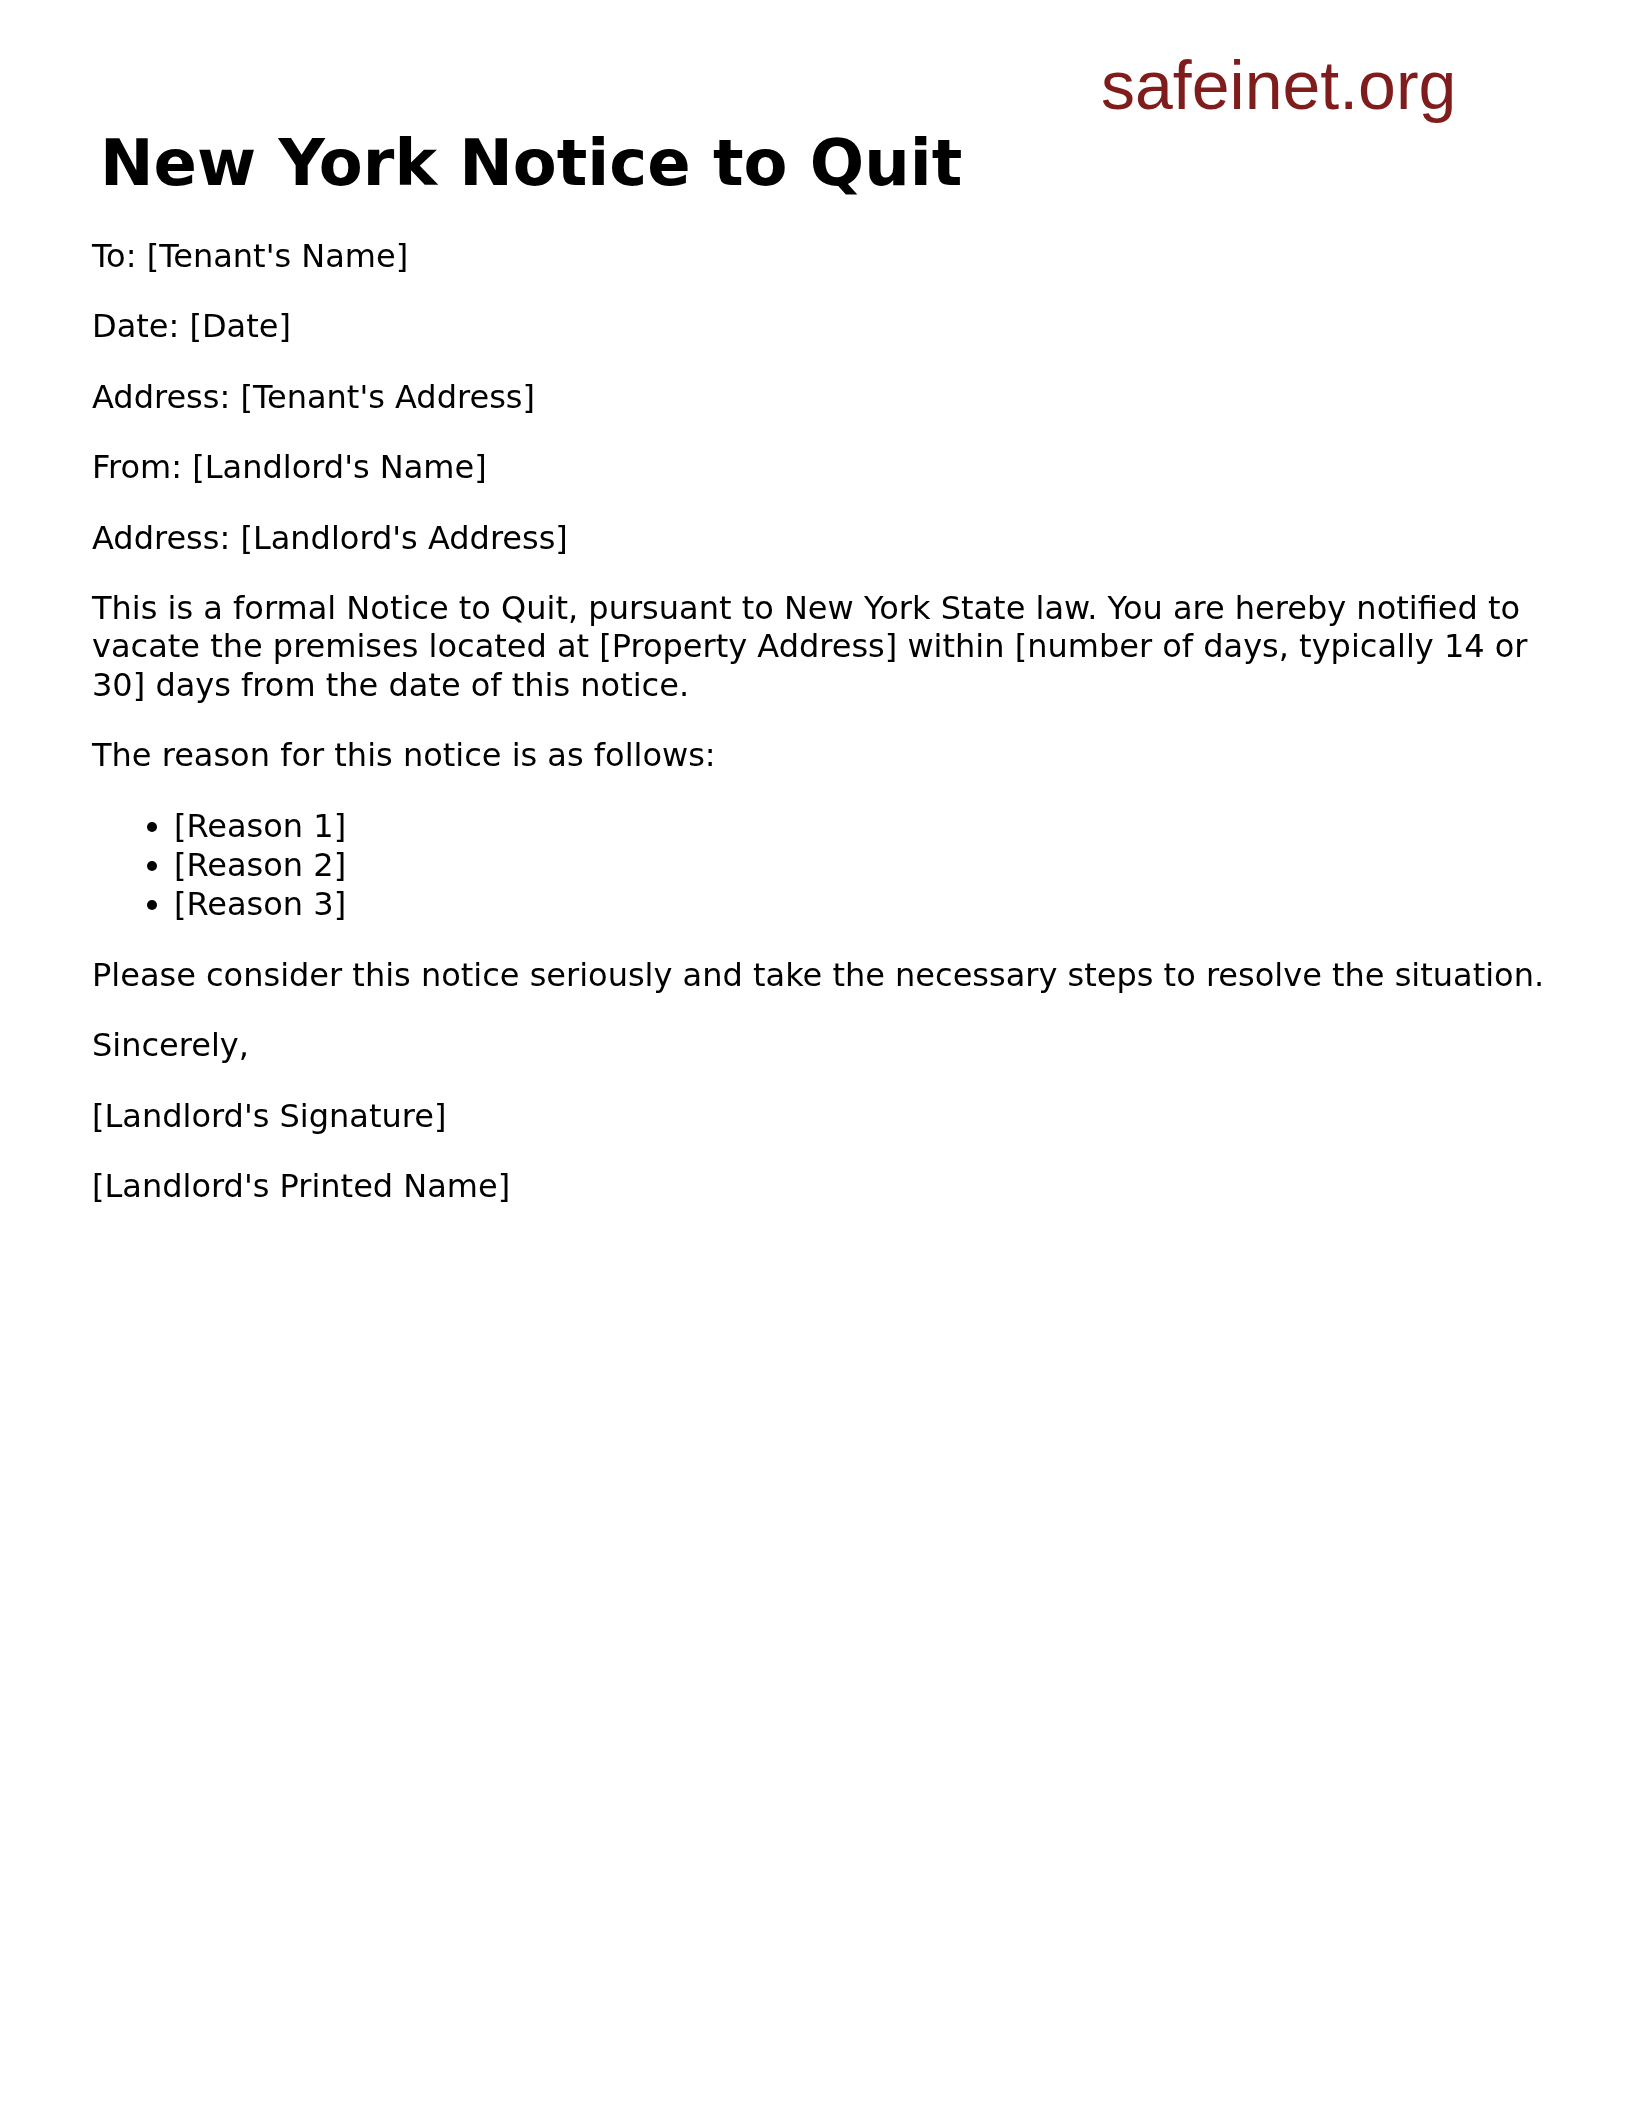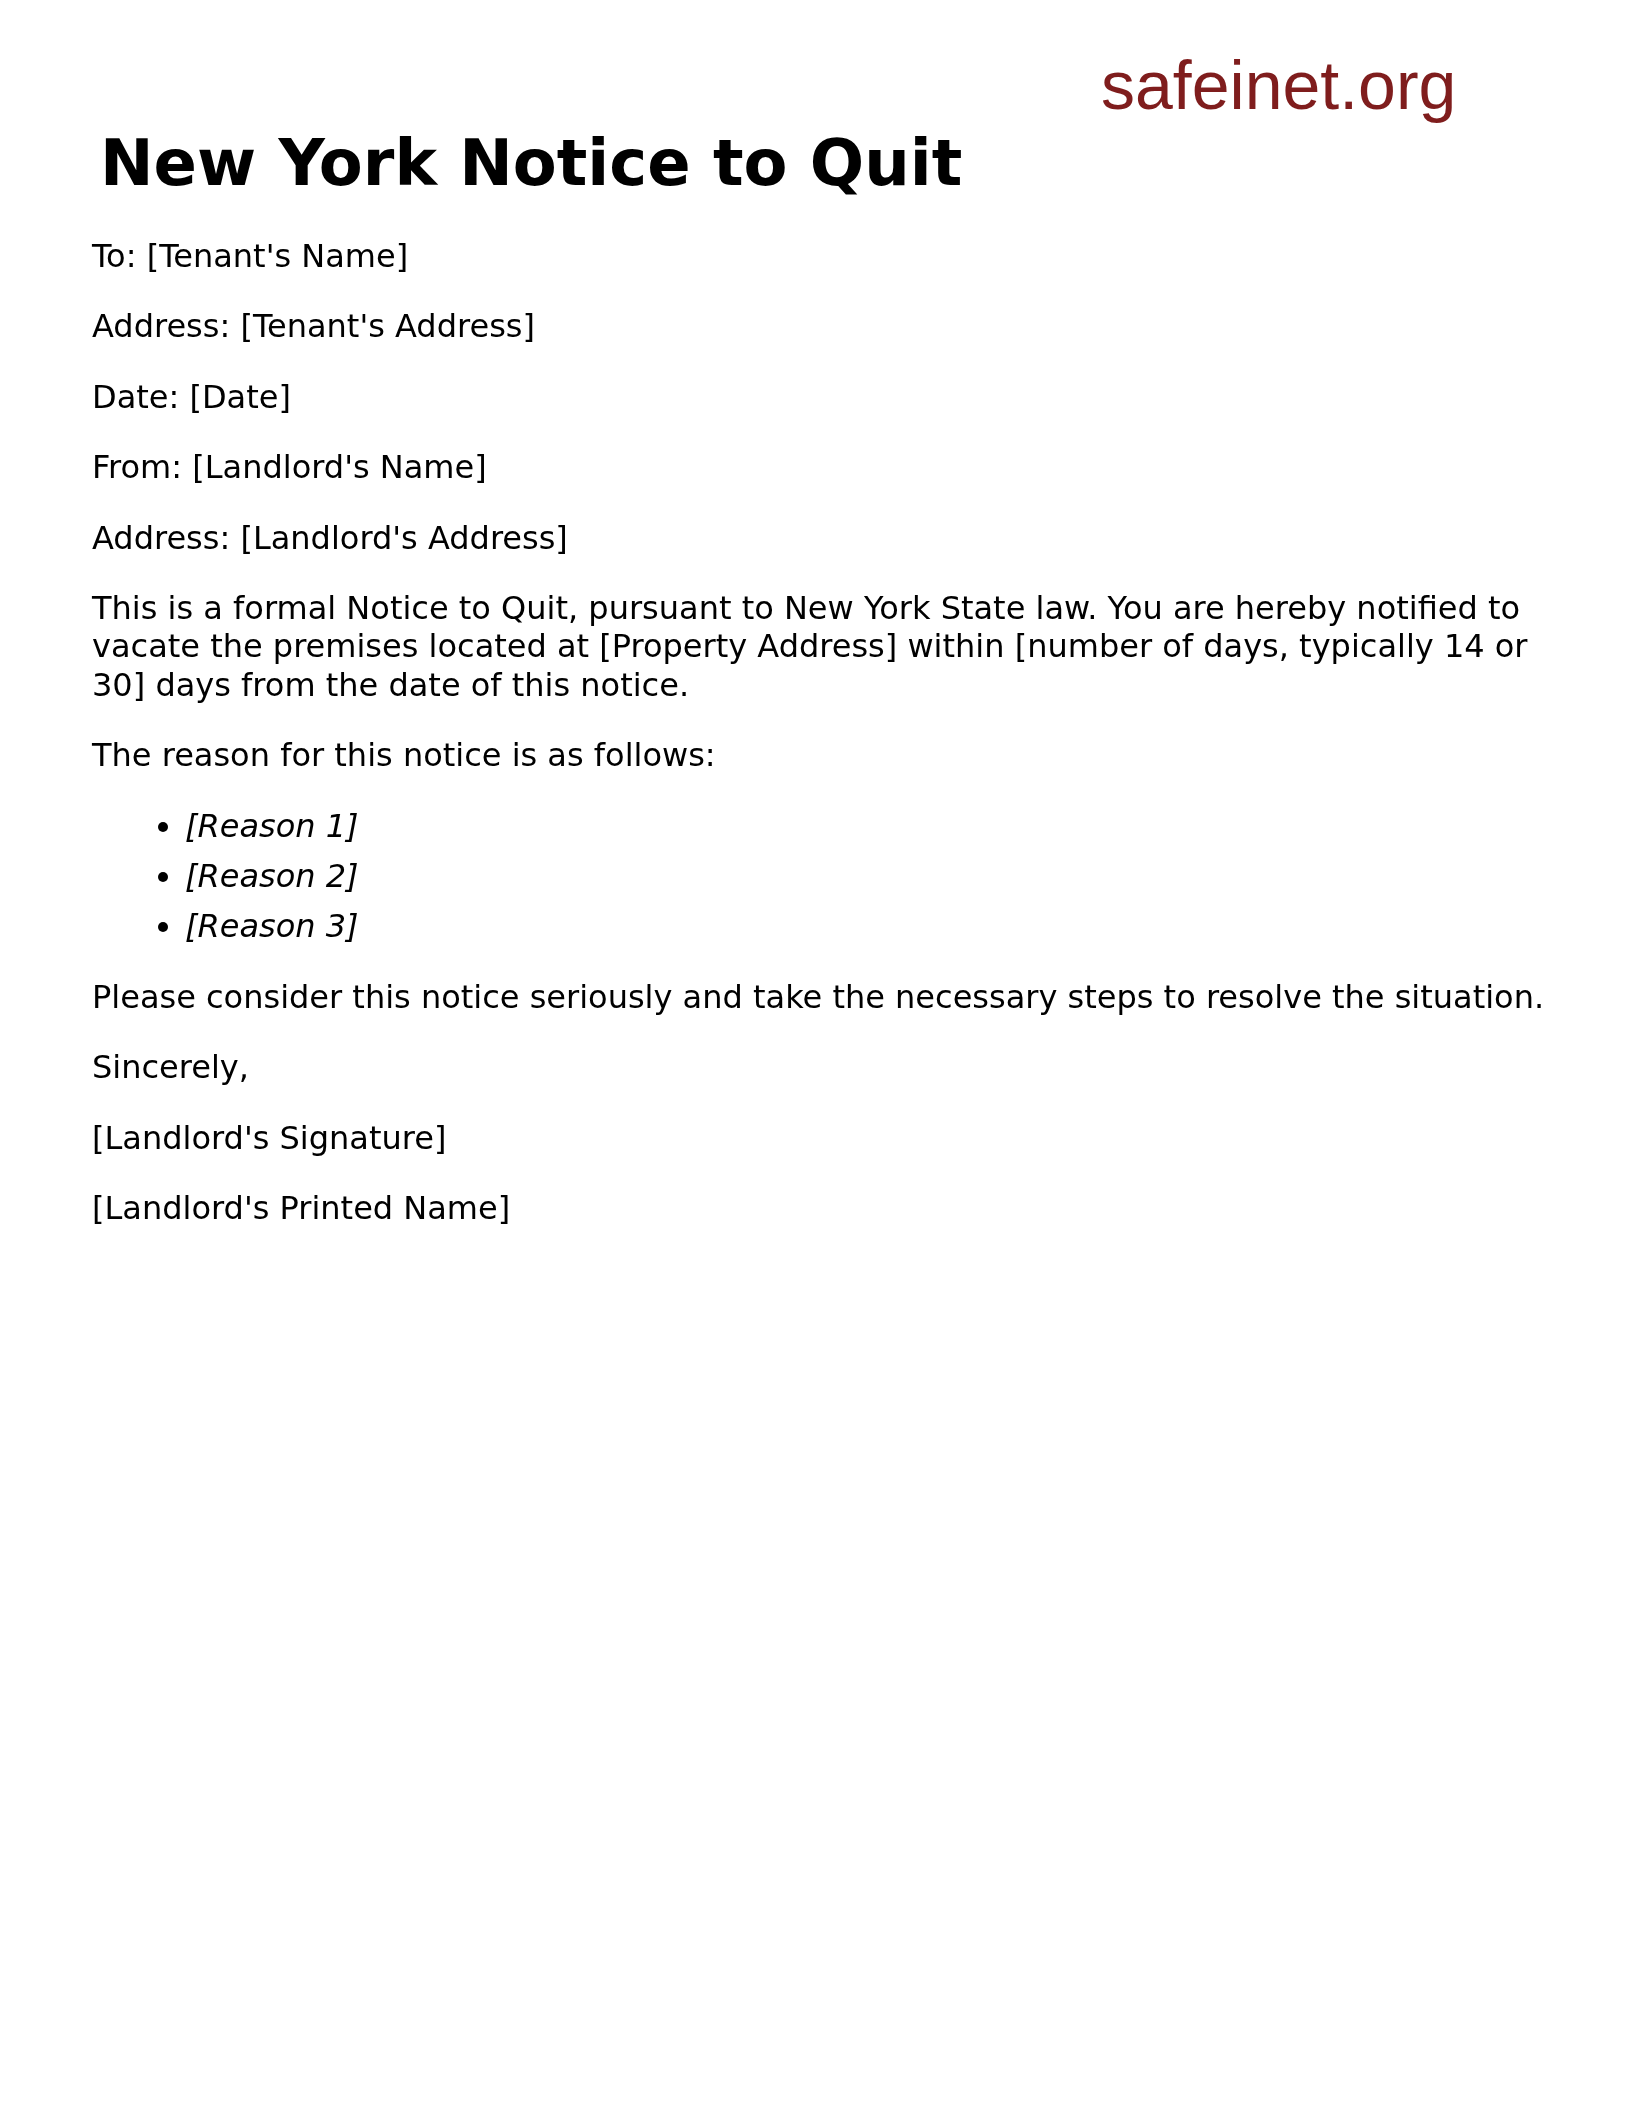--- a/index.html
+++ b/index.html
@@ -13,33 +13,33 @@
     position: absolute; left: 92px; top: 117px; margin: 8px;
     font-family: "DejaVu Sans", sans-serif; font-weight: bold;
     font-size: 64px; line-height: 76.8px; white-space: nowrap;
   }
   .content {
     position: absolute; left: 92px; top: 237px; width: 1462px;
     font-family: "DejaVu Sans", sans-serif; font-size: 32px; line-height: 38.4px;
   }
   .content p { margin: 0 0 32px 0; }
   .content ul { margin: 0 0 32px 0; padding-left: 81px; }
-  .content li { margin: 12px; font-style: italic; }
+  .content li { margin: 1px; }
 </style>
 </head>
 <body>
 
 <div class="watermark">safeinet.org</div>
 
 <h1 class="title">New York Notice to Quit</h1>
 
 <div class="content">
   <p>To: [Tenant's Name]</p>
+  <p>Date: [Date]</p>
   <p>Address: [Tenant's Address]</p>
-  <p>Date: [Date]</p>
   <p>From: [Landlord's Name]</p>
   <p>Address: [Landlord's Address]</p>
   <p>This is a formal Notice to Quit, pursuant to New York State law. You are hereby notified to vacate the premises located at [Property Address] within [number of days, typically 14 or 30] days from the date of this notice.</p>
   <p>The reason for this notice is as follows:</p>
   <ul>
     <li>[Reason 1]</li>
     <li>[Reason 2]</li>
     <li>[Reason 3]</li>
   </ul>
   <p>Please consider this notice seriously and take the necessary steps to resolve the situation.</p>

